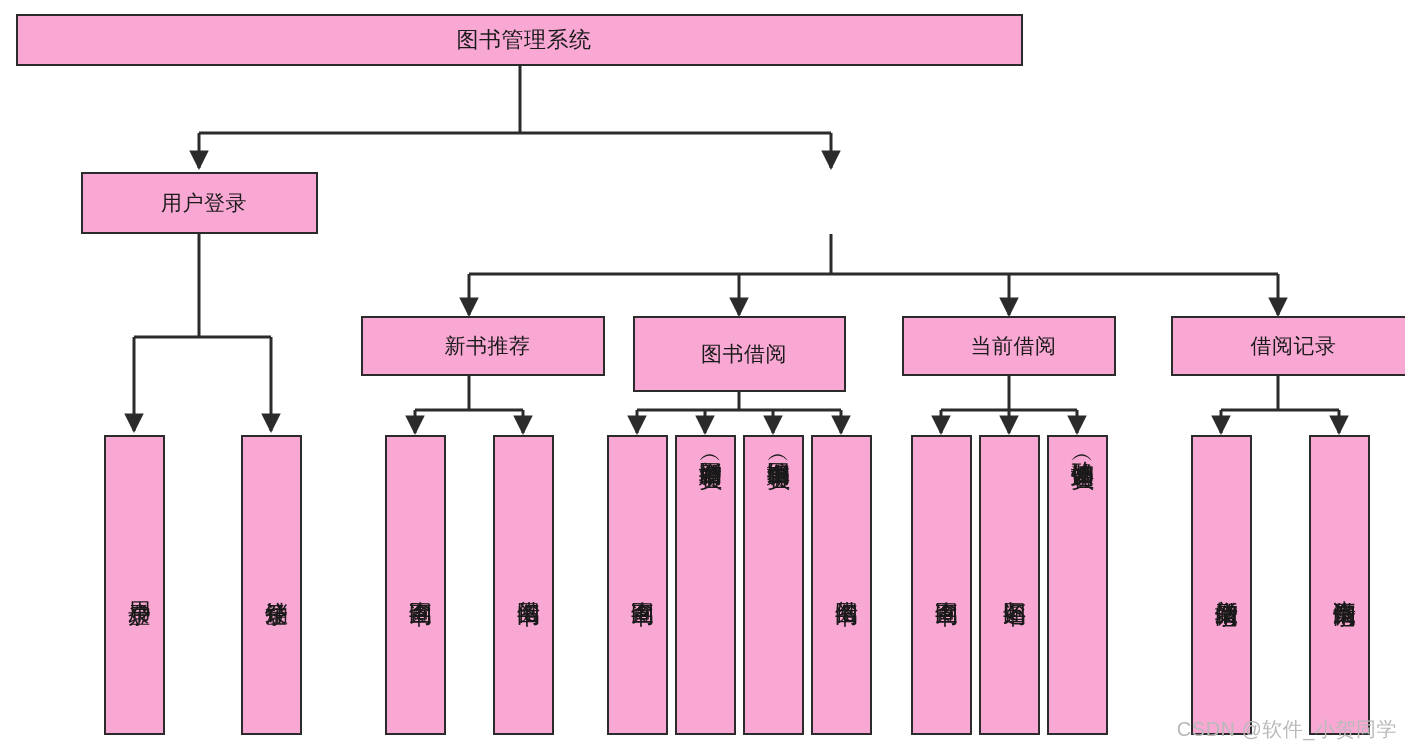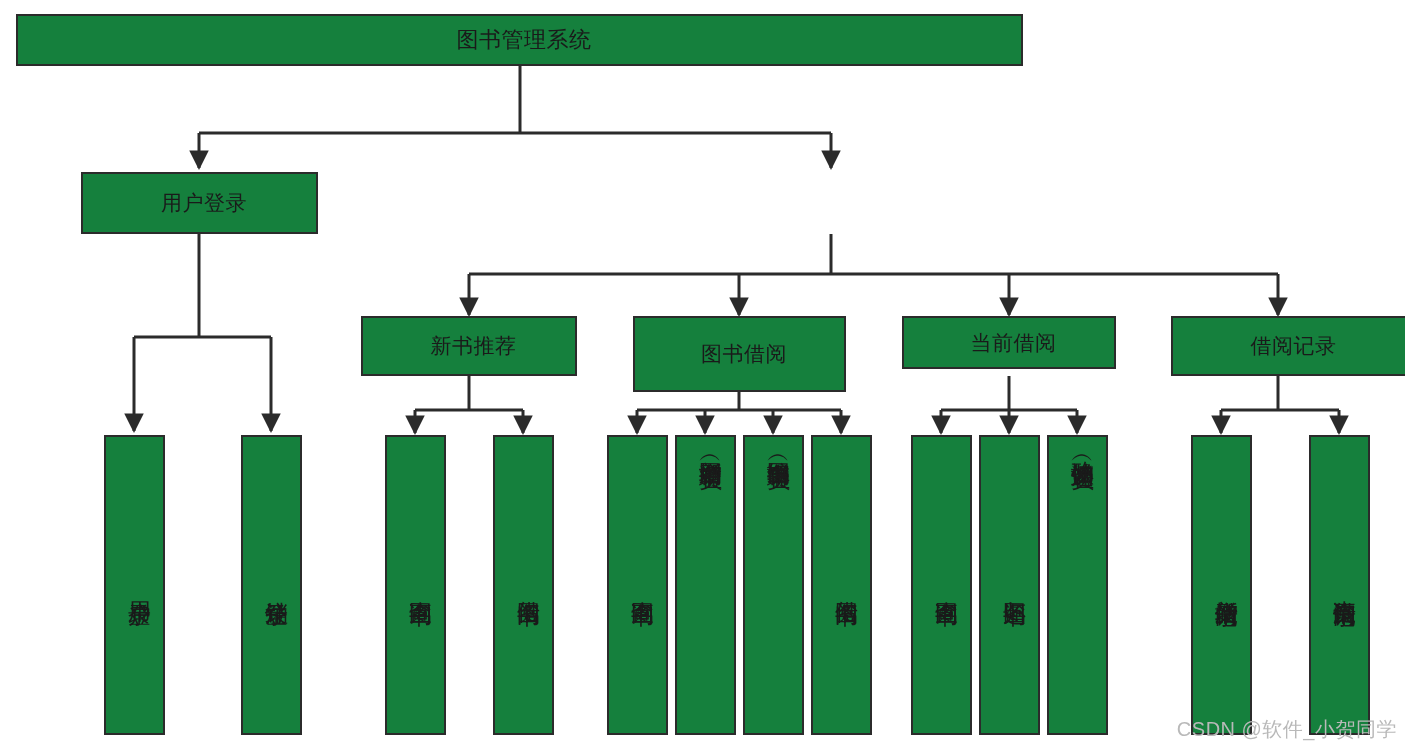--- a/index.html
+++ b/index.html
@@ -22,21 +22,21 @@
     position: absolute;
     left: 0;
     top: 0;
     width: 1405px;
     height: 747px;
     pointer-events: none;
   }
   .node {
     position: absolute;
     box-sizing: border-box;
-    background: #15803d;
+    background: #f9a8d4;
     border: 2px solid #2b2b2b;
     display: flex;
     align-items: center;
     justify-content: center;
     color: #1a1a1a;
     z-index: 2;
     padding-left: 9px;
   }
   .node-label {
     display: block;
@@ -142,29 +142,29 @@
 
   <div class="node horiz root" style="left:16px; top:14px; width:1007px; height:52px;">
     <span class="node-label">图书管理系统</span>
   </div>
 
   <div class="node horiz" style="left:81px; top:172px; width:237px; height:62px;">
     <span class="node-label">用户登录</span>
   </div>
 
 
-  <div class="node horiz" style="left:361px; top:316px; width:216px; height:60px;">
+  <div class="node horiz" style="left:361px; top:316px; width:244px; height:60px;">
     <span class="node-label">新书推荐</span>
   </div>
 
   <div class="node horiz" style="left:633px; top:316px; width:213px; height:76px;">
     <span class="node-label">图书借阅</span>
   </div>
 
-  <div class="node horiz" style="left:902px; top:316px; width:214px; height:53px;">
+  <div class="node horiz" style="left:902px; top:316px; width:214px; height:60px;">
     <span class="node-label">当前借阅</span>
   </div>
 
   <div class="node horiz" style="left:1171px; top:316px; width:236px; height:60px;">
     <span class="node-label">借阅记录</span>
   </div>
 
   <div class="node vert centered" style="left:104px; top:435px; width:61px; height:300px;">
     <span class="node-label">用户登录</span>
   </div>

